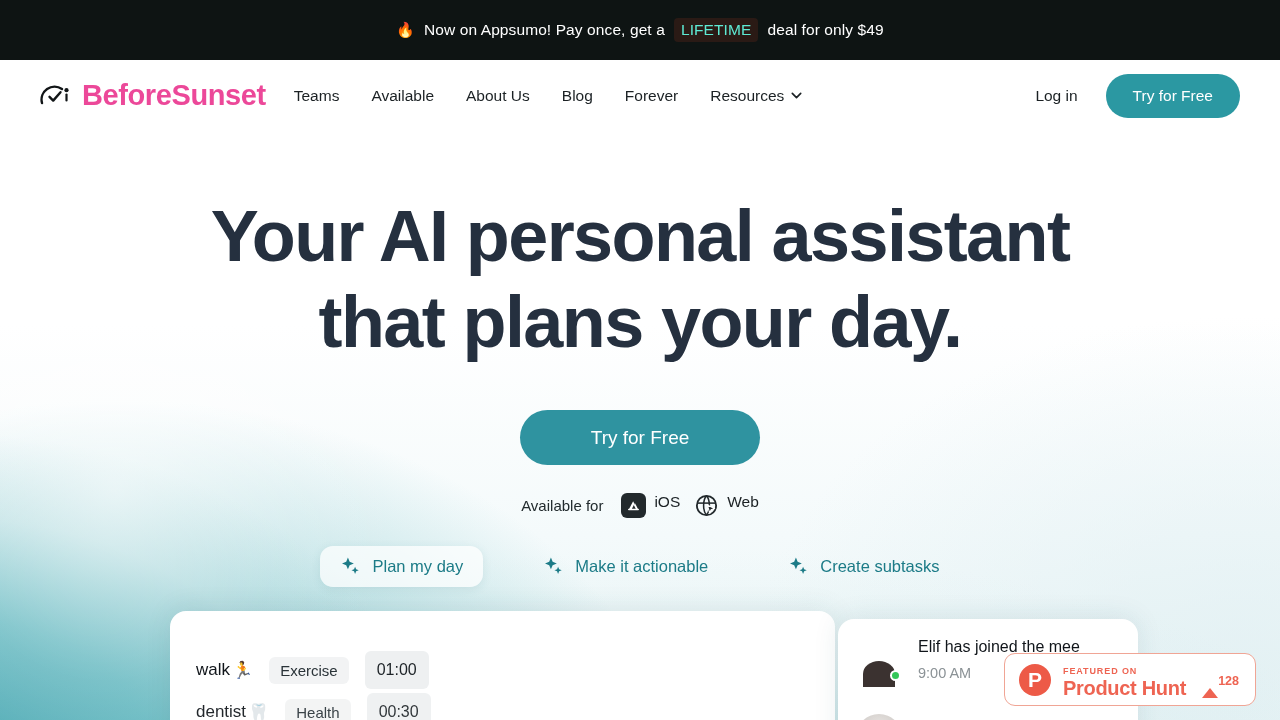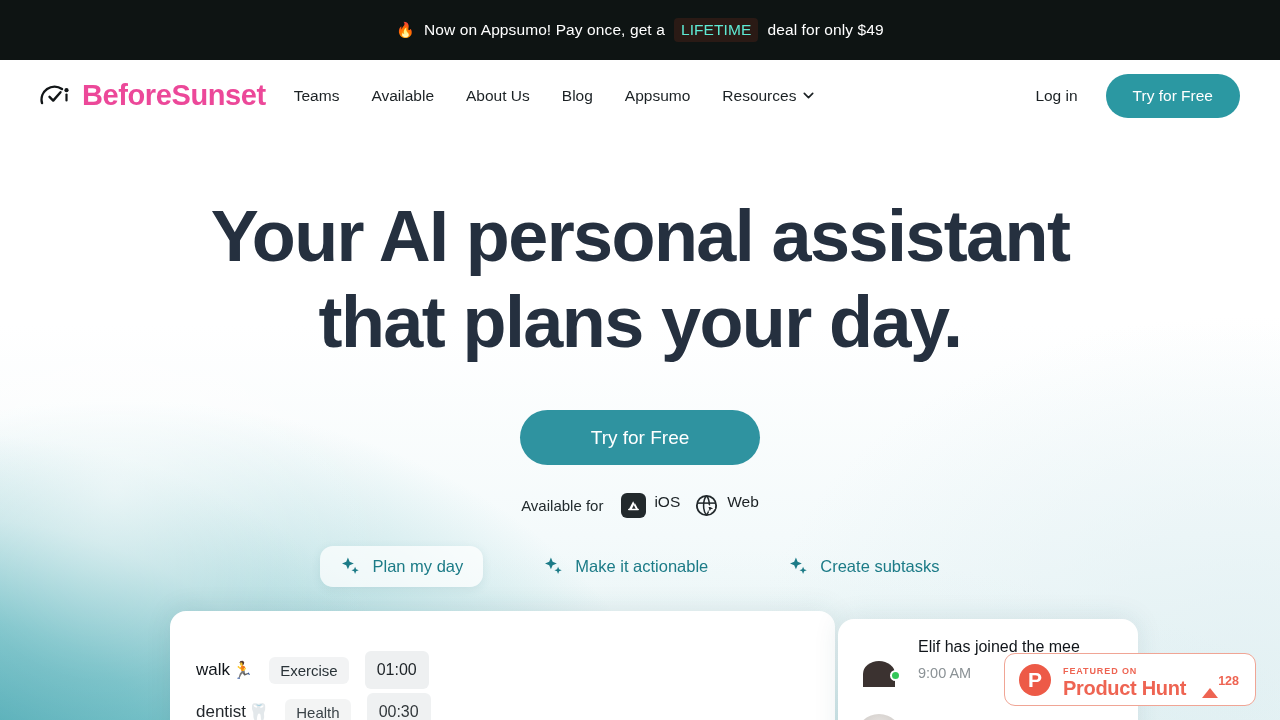--- a/index.html
+++ b/index.html
@@ -240,21 +240,21 @@
       <div class="nav-link">
         <span>Available</span>
       </div>
       <div class="nav-link">
         <span>About Us</span>
       </div>
       <div class="nav-link">
         <span>Blog</span>
       </div>
       <div class="nav-link">
-        <span>Appsumo</span>
+        <span>Forever</span>
       </div>
       <div class="nav-link">
         <span>Resources</span>
         <svg class="chev" viewBox="0 0 12 8">
           <path d="M1.2 1.6 L6 6.4 L10.8 1.6" fill="none" stroke="#1b2124" stroke-width="1.9" stroke-linecap="round" stroke-linejoin="round"></path>
         </svg>
       </div>
     </div>
 
     <div class="nav-right">

